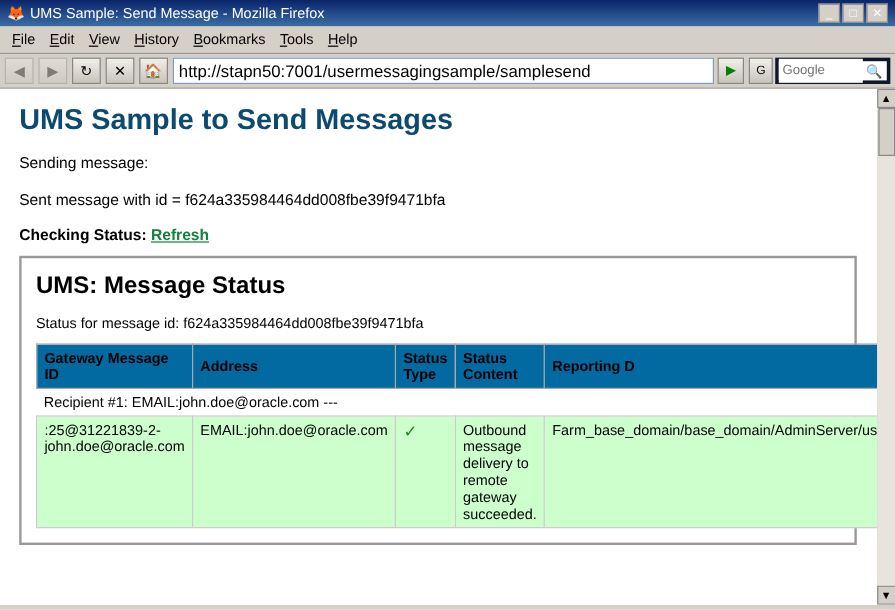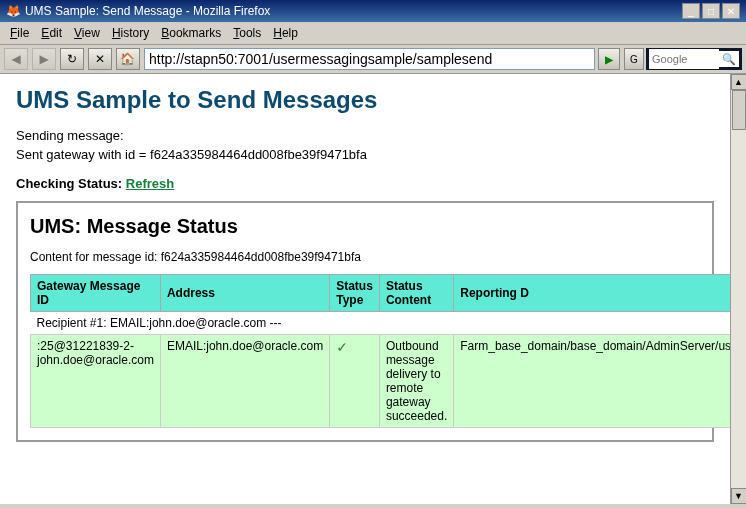--- a/index.html
+++ b/index.html
@@ -142,21 +142,21 @@
 
     
     .page-title {
       font-size: 24px;
       font-weight: bold;
       color: #0c4a6e;
       margin-bottom: 14px;
     }
     .sending-label {
       font-size: 13px;
-      margin-bottom: 4px;
+      margin-bottom: 16px;
     }
     .sent-message {
       font-size: 13px;
       margin-bottom: 14px;
     }
     .checking-status {
       font-weight: bold;
       font-size: 13px;
       margin-bottom: 10px;
     }
@@ -182,21 +182,21 @@
       margin-bottom: 10px;
     }
 
     
     .status-table {
       width: 100%;
       border-collapse: collapse;
       font-size: 12px;
     }
     .status-table th {
-      background: #5eead4;
+      background: #0369a1;
       border: 1px solid #aaa;
       padding: 4px 6px;
       text-align: left;
       font-weight: bold;
     }
     .status-table td {
       border: 1px solid #ccc;
       padding: 4px 6px;
       vertical-align: top;
     }
@@ -257,30 +257,30 @@
     </div>
   </div>
 </div>
 
 <div class="browser-body">
   <div class="content-area">
 
     <div class="page-title">UMS Sample to Send Messages</div>
 
     <div class="sending-label">Sending message:</div>
-    <div class="sent-message">Sent gateway with id = f624a335984464dd008fbe39f9471bfa</div>
+    <div class="sent-message">Sent message with id = f624a335984464dd008fbe39f9471bfa</div>
 
     <div class="checking-status">
       <span>Checking Status:</span>
       <a class="refresh-link">Refresh</a>
     </div>
 
     <div class="status-box">
       <div class="status-box-title">UMS: Message Status</div>
-      <div class="status-for">Content for message id: f624a335984464dd008fbe39f9471bfa</div>
+      <div class="status-for">Status for message id: f624a335984464dd008fbe39f9471bfa</div>
 
       <table class="status-table">
         <thead>
           <tr>
             <th>Gateway Message ID</th>
             <th>Address</th>
             <th>Status Type</th>
             <th>Status Content</th>
             <th>Reporting D</th>
           </tr>

